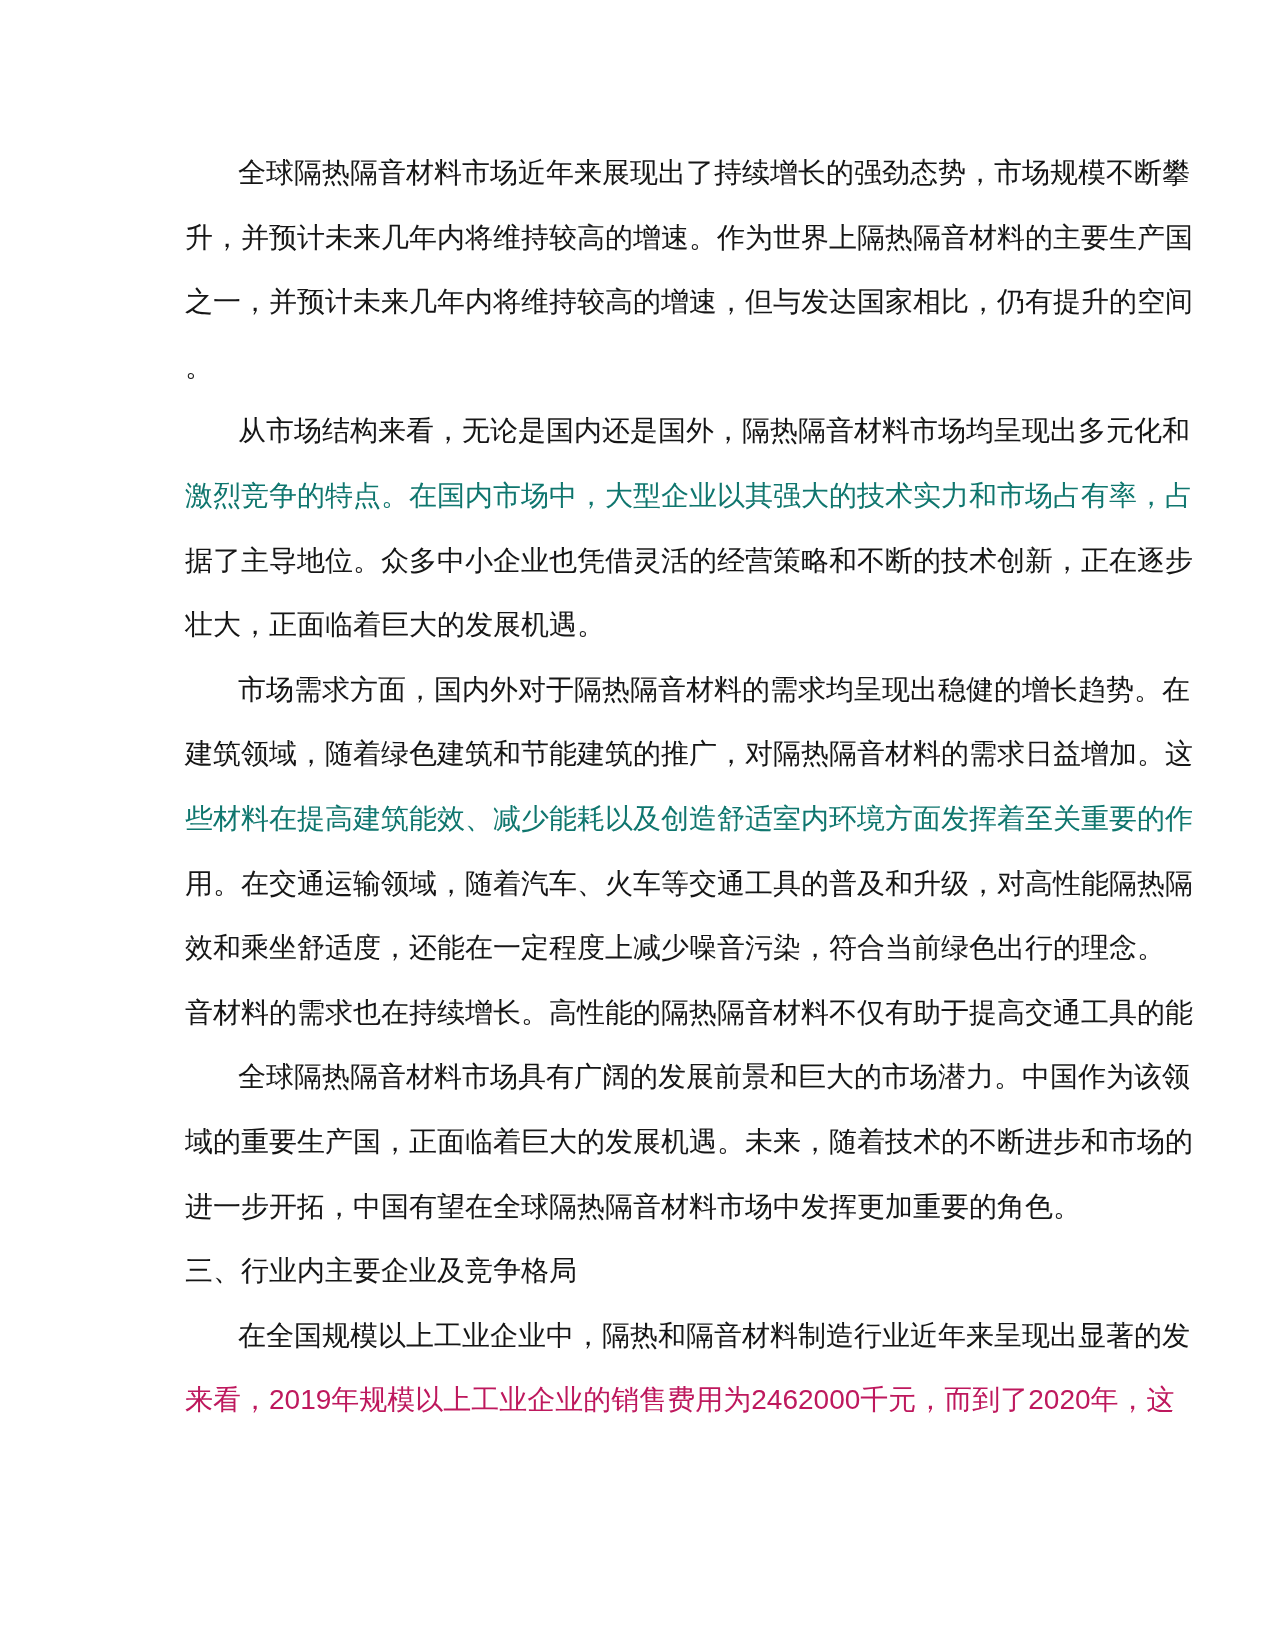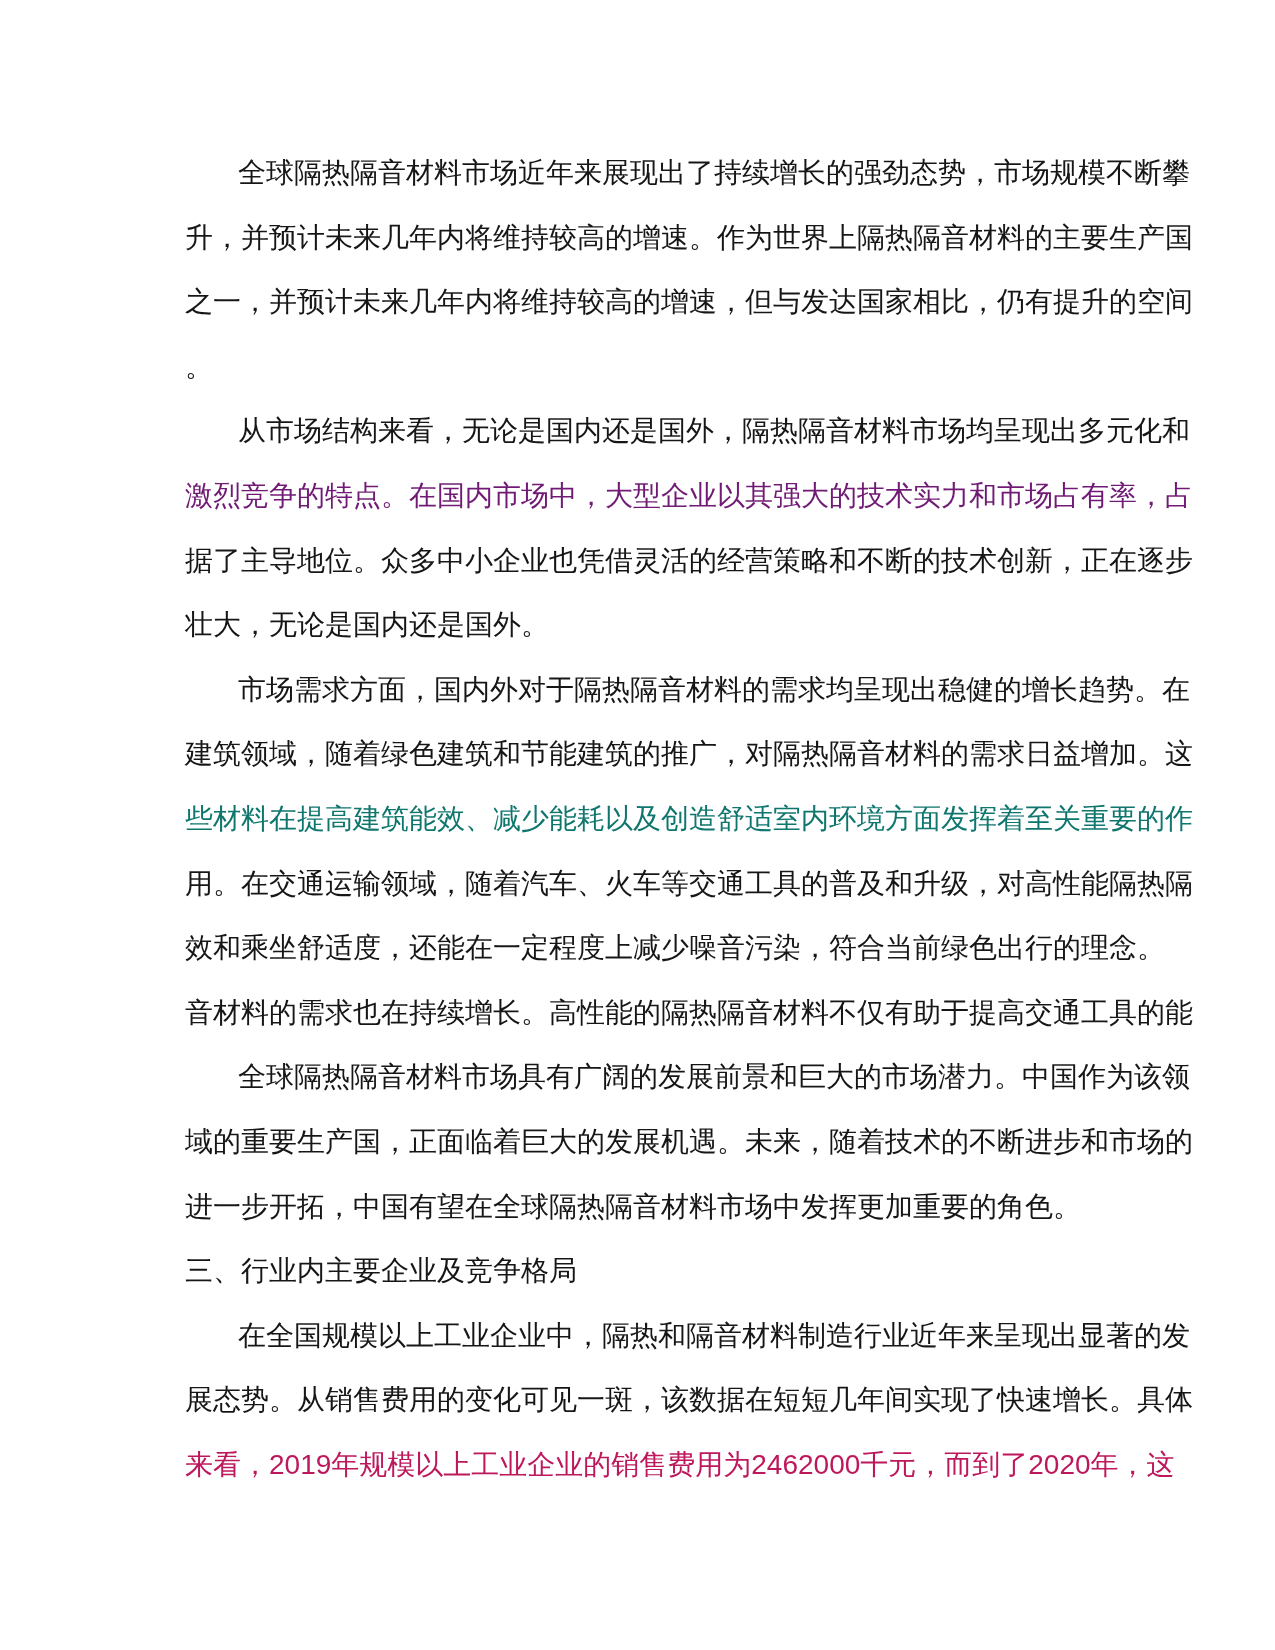--- a/index.html
+++ b/index.html
@@ -54,39 +54,38 @@
 <div class="page">
   <div class="doc-content" id="doc-content">
       <div class="paragraph">
         <div class="line indent" style="color: rgb(22, 22, 22);">全球隔热隔音材料市场近年来展现出了持续增长的强劲态势，市场规模不断攀</div>
         <div class="line" style="color: rgb(22, 22, 22);">升，并预计未来几年内将维持较高的增速。作为世界上隔热隔音材料的主要生产国</div>
         <div class="line" style="color: rgb(22, 22, 22);">之一，并预计未来几年内将维持较高的增速，但与发达国家相比，仍有提升的空间</div>
         <div class="line lastline" style="color: rgb(22, 22, 22);">。</div>
       </div>
       <div class="paragraph">
         <div class="line indent" style="color: rgb(22, 22, 22);">从市场结构来看，无论是国内还是国外，隔热隔音材料市场均呈现出多元化和</div>
-        <div class="line" style="color: #701a75;">激烈竞争的特点。在国内市场中，大型企业以其强大的技术实力和市场占有率，占</div>
+        <div class="line" style="color: #0f766e;">激烈竞争的特点。在国内市场中，大型企业以其强大的技术实力和市场占有率，占</div>
         <div class="line" style="color: rgb(22, 22, 22);">据了主导地位。众多中小企业也凭借灵活的经营策略和不断的技术创新，正在逐步</div>
-        <div class="line lastline" style="color: rgb(22, 22, 22);">壮大，无论是国内还是国外。</div>
+        <div class="line lastline" style="color: rgb(22, 22, 22);">壮大，正面临着巨大的发展机遇。</div>
       </div>
       <div class="paragraph">
         <div class="line indent" style="color: rgb(22, 22, 22);">市场需求方面，国内外对于隔热隔音材料的需求均呈现出稳健的增长趋势。在</div>
         <div class="line" style="color: rgb(22, 22, 22);">建筑领域，随着绿色建筑和节能建筑的推广，对隔热隔音材料的需求日益增加。这</div>
         <div class="line" style="color: #0f766e;">些材料在提高建筑能效、减少能耗以及创造舒适室内环境方面发挥着至关重要的作</div>
         <div class="line" style="color: rgb(22, 22, 22);">用。在交通运输领域，随着汽车、火车等交通工具的普及和升级，对高性能隔热隔</div>
         <div class="line lastline" style="color: rgb(22, 22, 22);">效和乘坐舒适度，还能在一定程度上减少噪音污染，符合当前绿色出行的理念。</div>
         <div class="line" style="color: rgb(22, 22, 22);">音材料的需求也在持续增长。高性能的隔热隔音材料不仅有助于提高交通工具的能</div>
       </div>
       <div class="paragraph">
         <div class="line indent" style="color: rgb(22, 22, 22);">全球隔热隔音材料市场具有广阔的发展前景和巨大的市场潜力。中国作为该领</div>
         <div class="line" style="color: rgb(22, 22, 22);">域的重要生产国，正面临着巨大的发展机遇。未来，随着技术的不断进步和市场的</div>
         <div class="line lastline" style="color: rgb(22, 22, 22);">进一步开拓，中国有望在全球隔热隔音材料市场中发挥更加重要的角色。</div>
       </div>
       <div class="paragraph">
         <div class="line heading lastline" style="color: rgb(22, 22, 22);">三、行业内主要企业及竞争格局</div>
       </div>
       <div class="paragraph">
         <div class="line indent" style="color: rgb(22, 22, 22);">在全国规模以上工业企业中，隔热和隔音材料制造行业近年来呈现出显著的发</div>
-        <div class="line" style="color: rgb(22, 22, 22);">展态势。从销售费用的变化可见一斑，该数据在短短几年间实现了快速增长。具体</div>
         <div class="line" style="color: #be185d;">来看，2019年规模以上工业企业的销售费用为2462000千元，而到了2020年，这</div>
       </div>
     </div>
 </div>
 
 </body></html>

